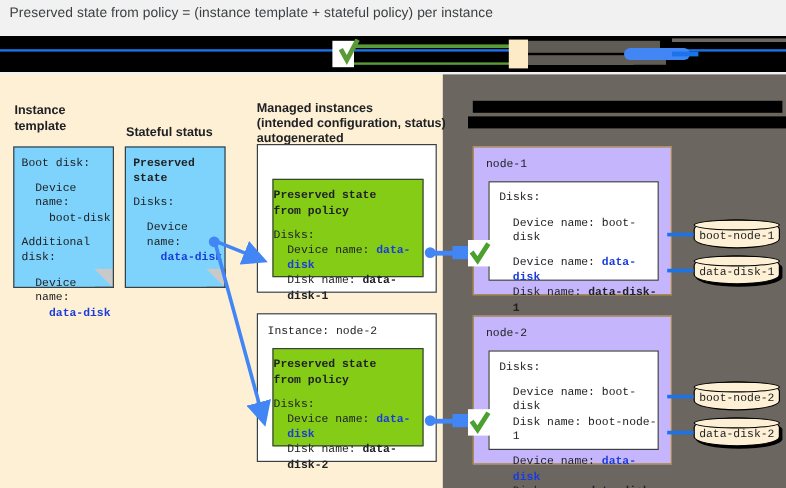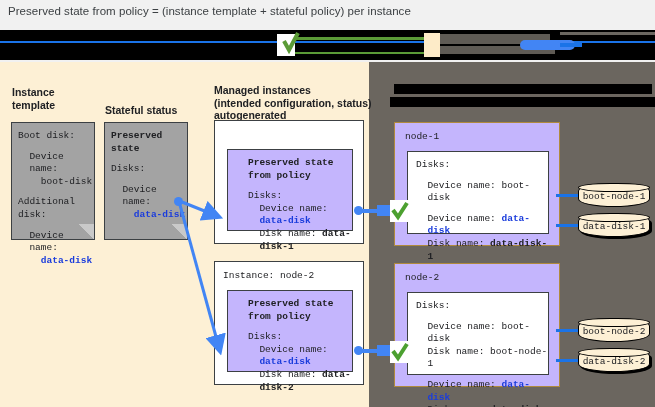--- a/index.html
+++ b/index.html
@@ -44,21 +44,21 @@
   #hdr-policy{left:105px;top:104px;}
   #hdr-managed{left:214px;top:84px;}
 
   .redact-bar{position:absolute;background:#000;}
   #rb1{left:390px;top:84px;width:262px;height:10px;}
   #rb2{left:390px;top:97px;width:265px;height:10px;}
   .white-v{position:absolute;left:388px;top:83px;width:6px;height:12px;}
 
   
   .note{
-    position:absolute;background:#a3a3a3;border:1px solid #3c4043;
+    position:absolute;background:#7dd3fc;border:1px solid #3c4043;
     font-family:"Liberation Mono", monospace;
     font-size:9.5px;color:#202124;line-height:12.6px;
     box-sizing:border-box;
   }
   .note .fold{
     position:absolute;right:-1px;bottom:-1px;width:16px;height:16px;
     background:linear-gradient(225deg,#c9c9c9 0 50%,transparent 50.2%);
     border-right:1px solid #3c4043;border-bottom:1px solid #3c4043;
     box-sizing:border-box;
   }
@@ -73,21 +73,21 @@
   
   .instbox{
     position:absolute;background:#fff;border:1px solid #3c4043;box-sizing:border-box;
     font-family:"Liberation Mono", monospace;font-size:9.5px;color:#202124;line-height:12.6px;
   }
   #inst-1{left:214px;top:120px;width:150px;height:124px;}
   #inst-2{left:214px;top:261px;width:150px;height:124px;}
   .instbox .title{position:absolute;left:8px;top:8px;}
   .innerbox{
     position:absolute;left:12px;top:28px;right:10px;bottom:12px;
-    border:1px solid #3c4043;background:#c4b5fd;box-sizing:border-box;padding:7px 0 0 20px;
+    border:1px solid #3c4043;background:#84cc16;box-sizing:border-box;padding:7px 0 0 0;
   }
 
   
   .nodebox{
     position:absolute;background:#c4b5fd;border:1px solid #b08a3e;box-sizing:border-box;
     font-family:"Liberation Mono", monospace;font-size:9.5px;color:#202124;line-height:12.6px;
   }
   #node-1{left:394px;top:122px;width:166px;height:124px;}
   #node-2{left:394px;top:263px;width:166px;height:124px;text-decoration:underline;}
   .nodebox .title{position:absolute;left:10px;top:8px;}

